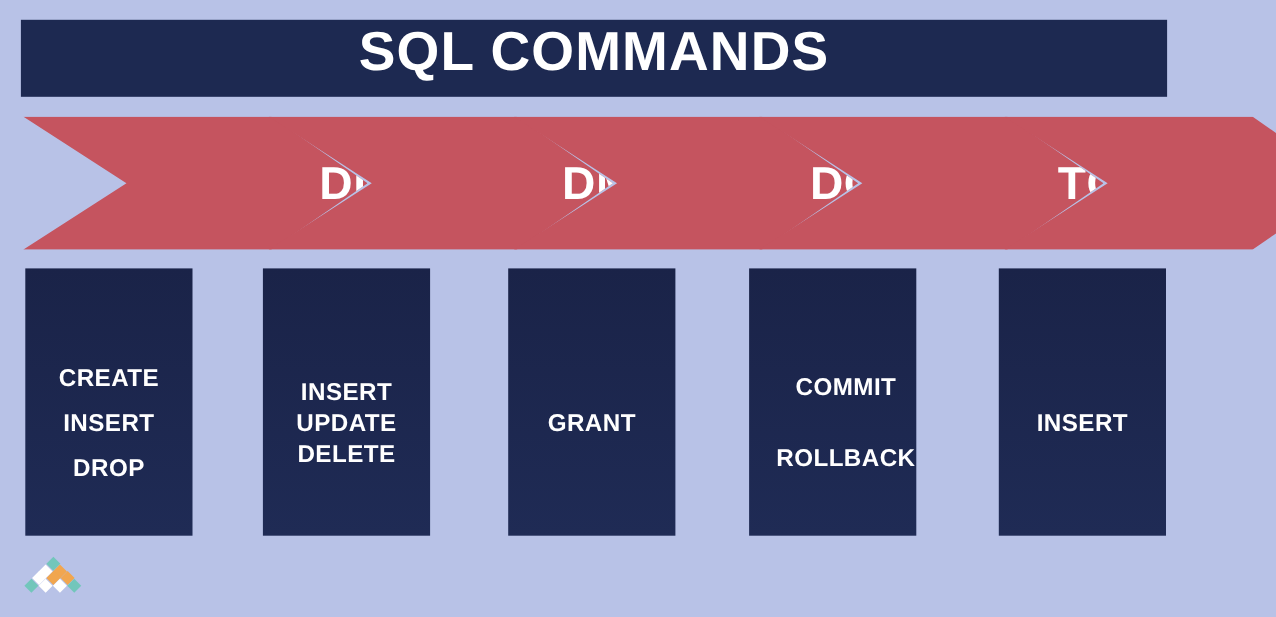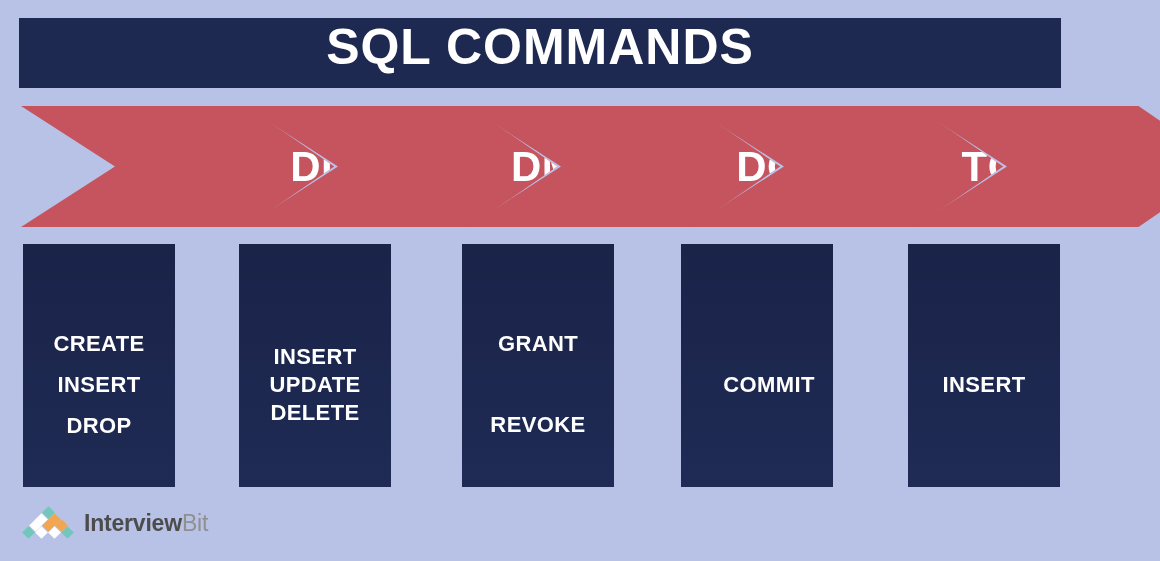--- a/index.html
+++ b/index.html
@@ -135,26 +135,26 @@
       <div class="box" style="left: 239px;">
         <div class="cmds cmds-1">
           <span class="cmd">INSERT</span>
           <span class="cmd">UPDATE</span>
           <span class="cmd">DELETE</span>
         </div>
       </div>
       <div class="box" style="left: 462px;">
         <div class="cmds cmds-2">
           <span class="cmd">GRANT</span>
-          <span class="cmd">REVOKE</span>
         </div>
       </div>
       <div class="box" style="left: 681px;">
         <div class="cmds cmds-3">
           <span class="cmd">COMMIT</span>
+          <span class="cmd">ROLLBACK</span>
         </div>
       </div>
       <div class="box" style="left: 908px;">
         <div class="cmds cmds-4">
           <span class="cmd">INSERT</span>
         </div>
       </div>
     </div>
 
   <div class="logo">
@@ -163,16 +163,15 @@
         <span class="diamond diamond-white" style="left: 12px; top: 8.5px;"></span>
         <span class="diamond diamond-orange" style="left: 25px; top: 8.5px;"></span>
         <span class="diamond diamond-white" style="left: 5.5px; top: 15px;"></span>
         <span class="diamond diamond-orange" style="left: 18.5px; top: 15px;"></span>
         <span class="diamond diamond-orange" style="left: 31.5px; top: 15px;"></span>
         <span class="diamond diamond-teal" style="left: -1px; top: 21.5px;"></span>
         <span class="diamond diamond-white" style="left: 12px; top: 21.5px;"></span>
         <span class="diamond diamond-white" style="left: 25px; top: 21.5px;"></span>
         <span class="diamond diamond-teal" style="left: 38px; top: 21.5px;"></span>
       </div>
-    <div class="logo-text"><span class="lt-bold">Interview</span><span class="lt-light">Bit</span></div>
   </div>
 
 </div>
 
 </body></html>

